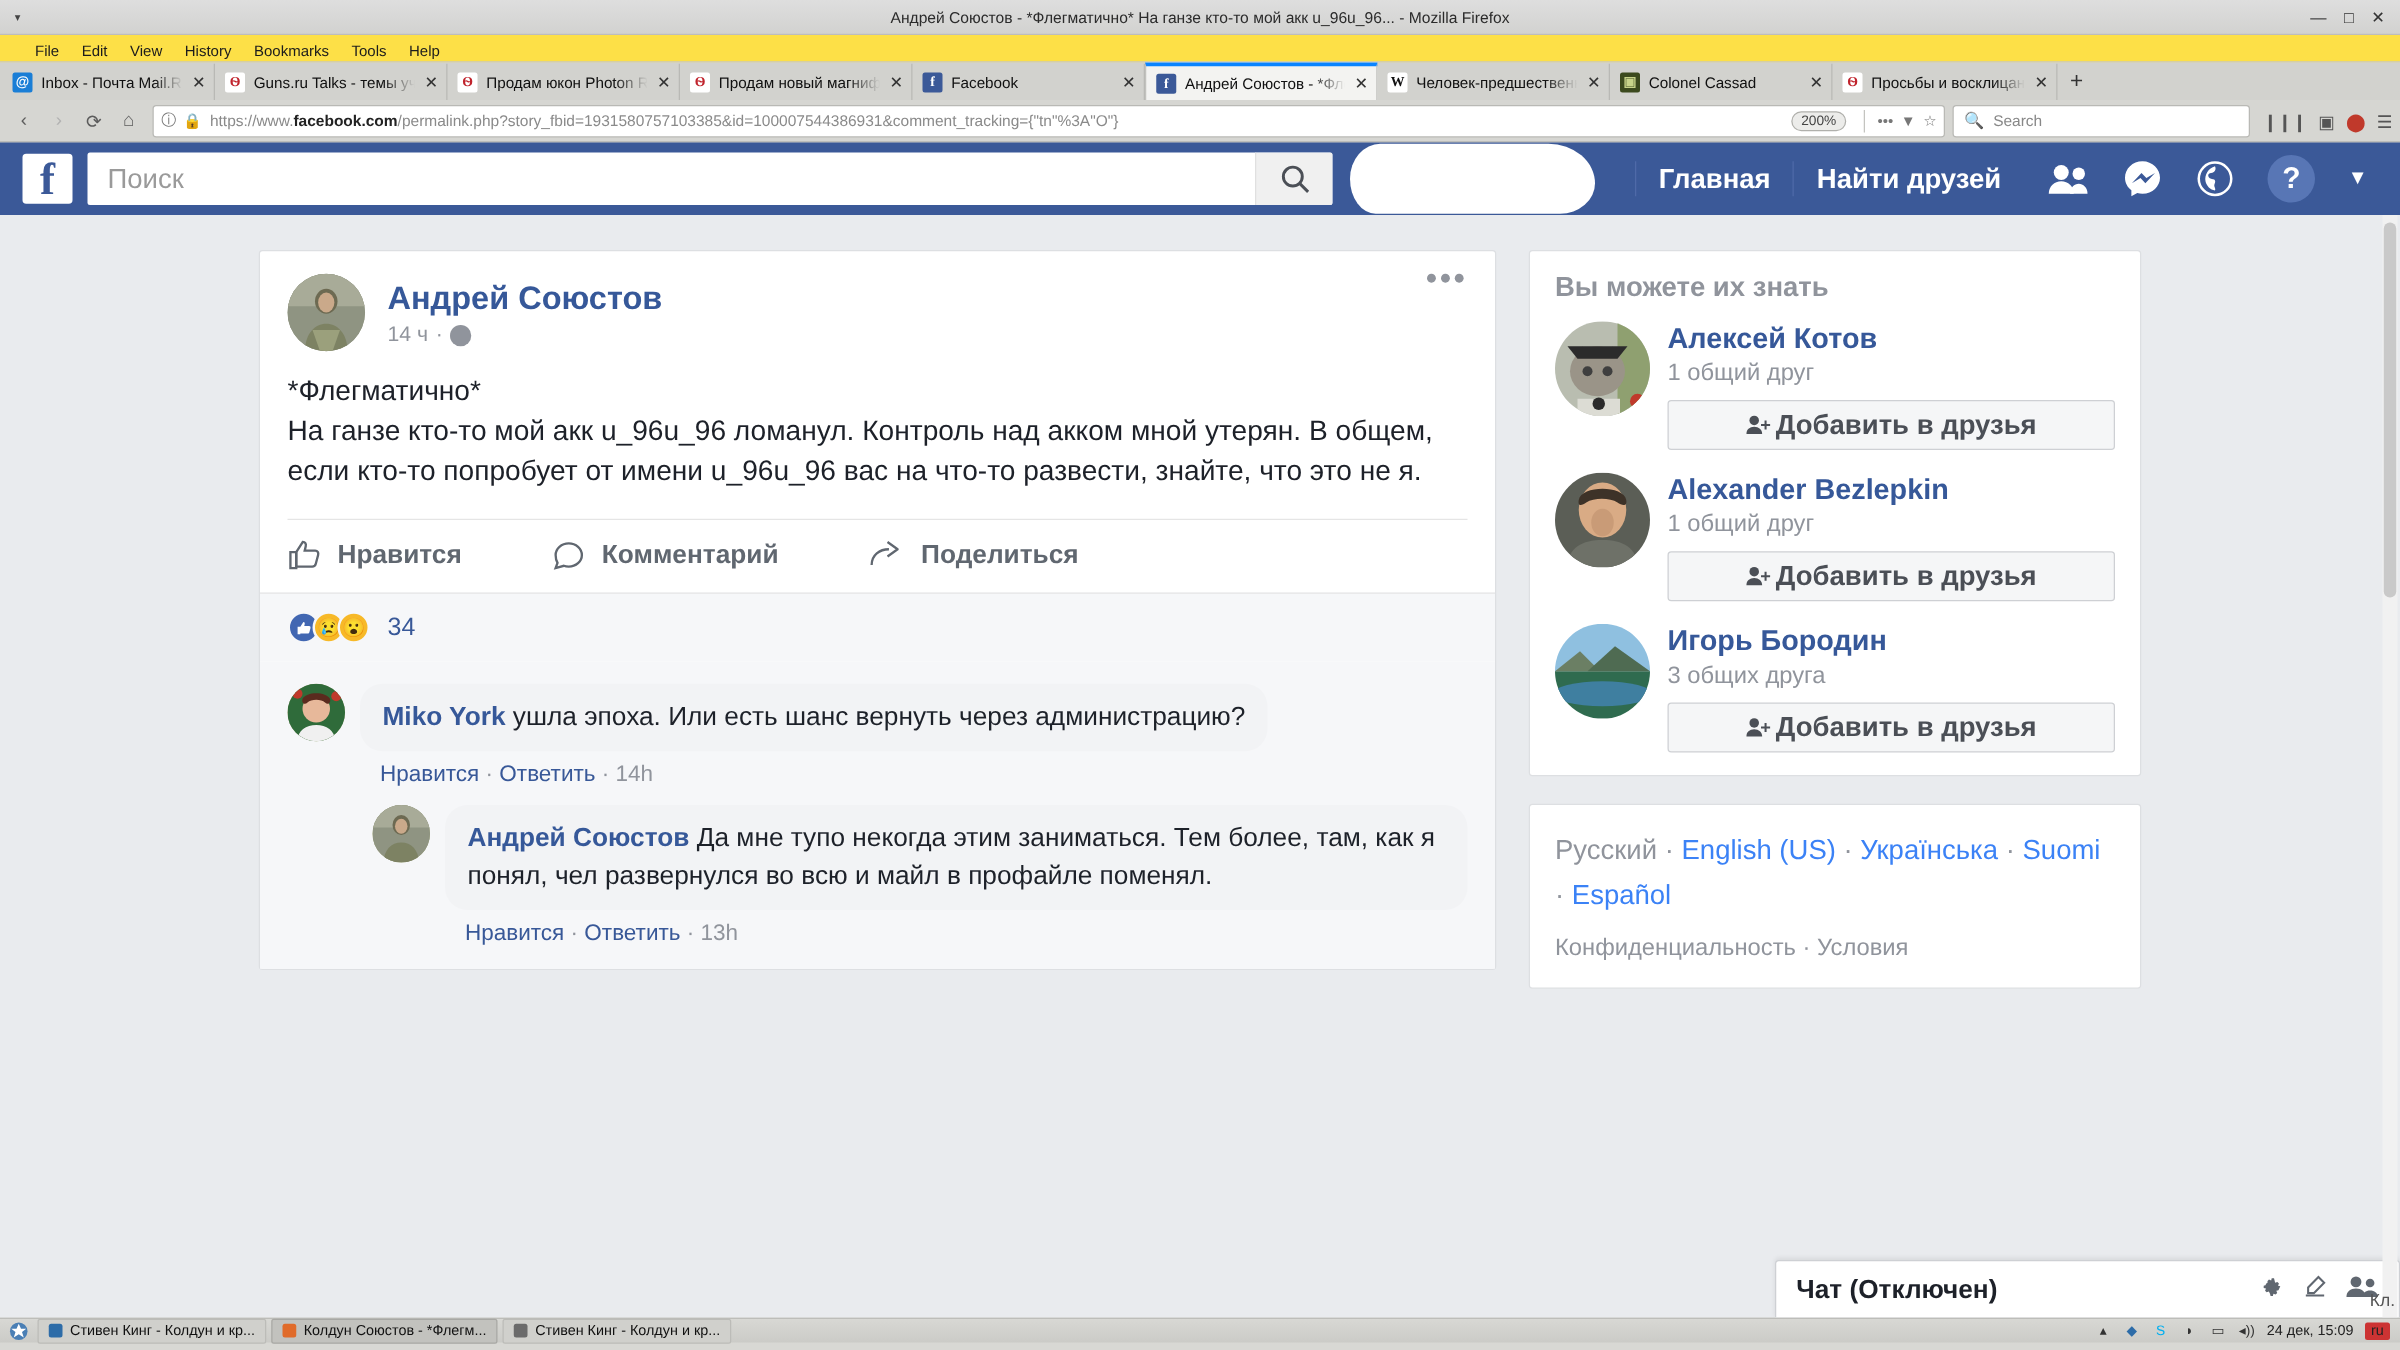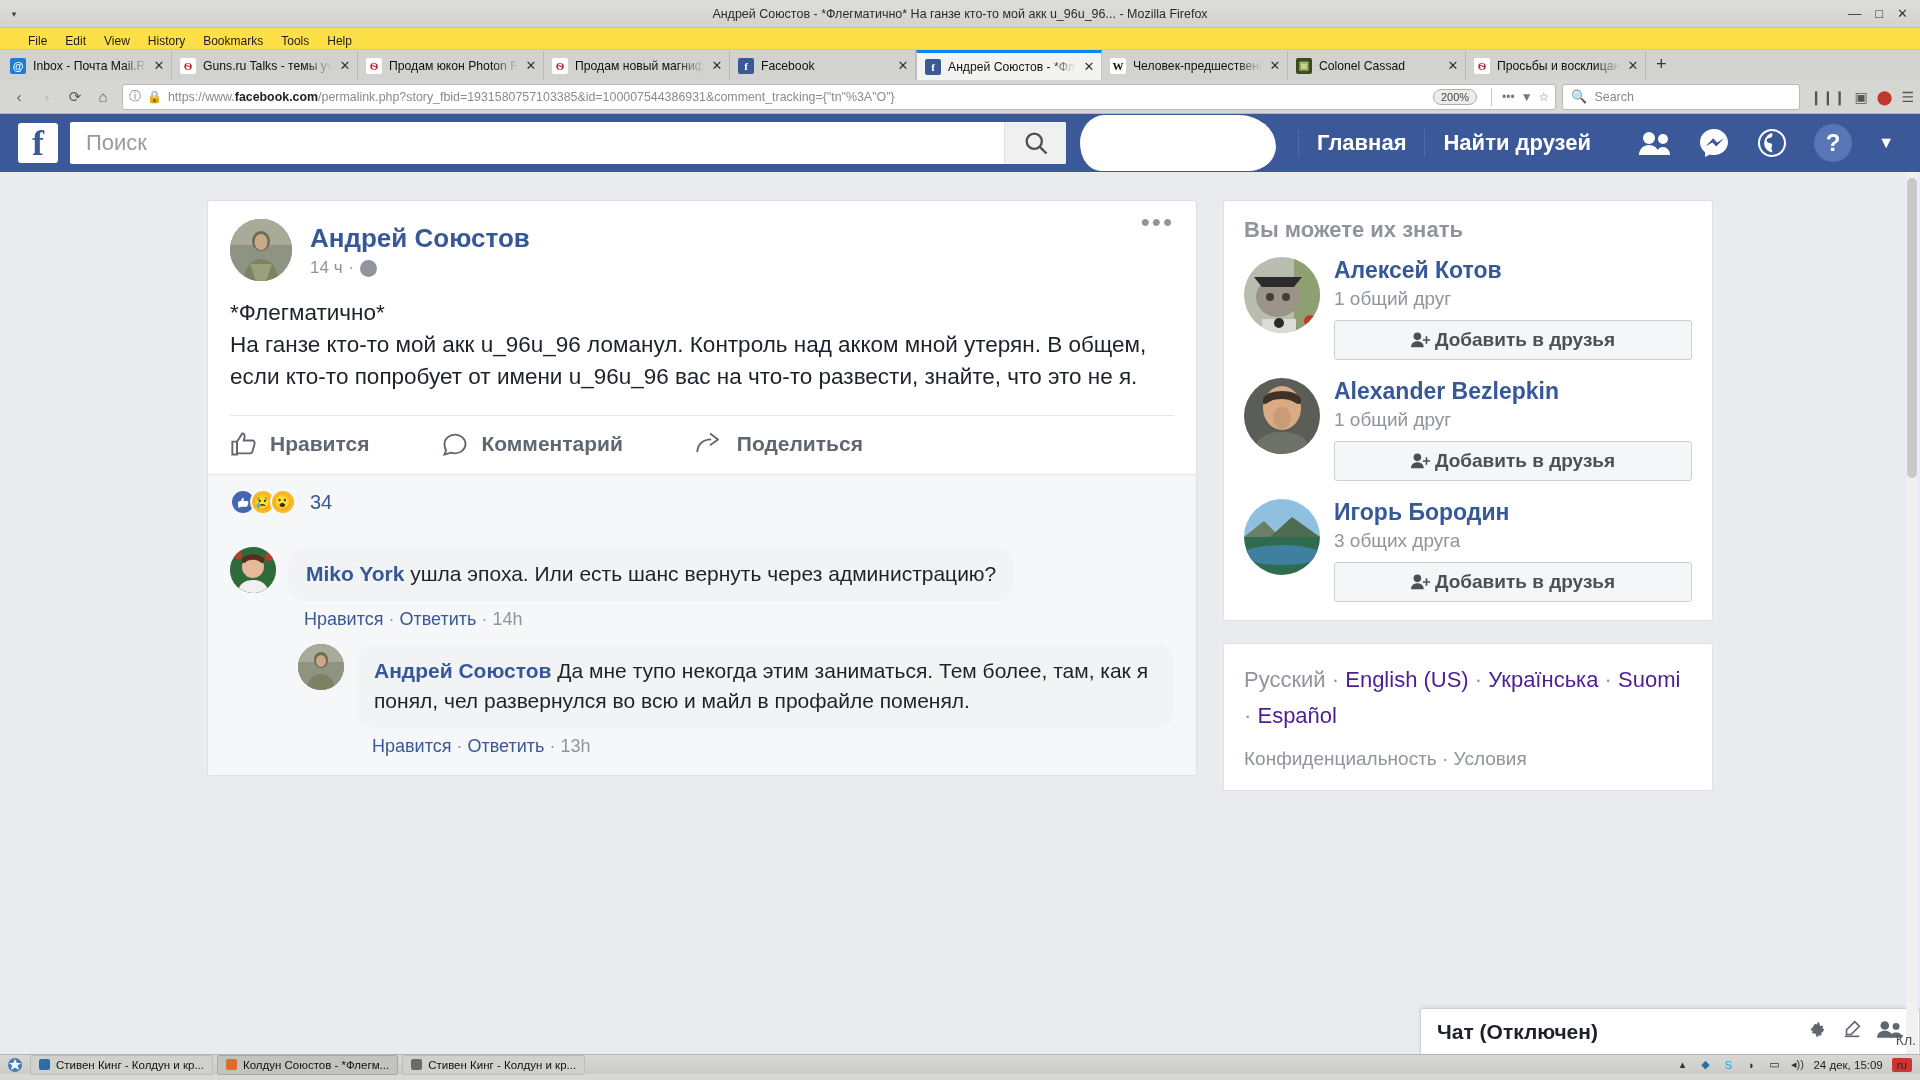--- a/index.html
+++ b/index.html
@@ -163,21 +163,21 @@
   .fb-search .sbtn {
     width: 62px; height:42px; background:#f0f0f0; border-left:1px solid #e0e0e0;
     display:flex; align-items:center; justify-content:center;
   }
   .fb-redact {
     width: 196px; height: 56px; background:#fff;
     border-radius: 26px 40px 30px 22px / 30px 34px 26px 30px;
     margin-left: 14px;
     flex: 0 0 auto;
   }
-  .fb-nav { display:flex; align-items:center; margin-left: 22px; gap: 0; }
+  .fb-nav { display:flex; align-items:center; margin-left: 32px; gap: 0; }
   .fb-nav a {
     color:#fff; font-size: 22px; font-weight:bold;
     padding: 0 18px;
     white-space: nowrap;
   }
   .fb-nav .divider { width:1px; height:28px; background:#4f6aa8; }
   .fb-icons { margin-left: auto; display:flex; align-items:center; gap: 26px; }
   .fb-icons .ico { color:#fff; display:flex; align-items:center; }
   .fb-help {
     width:38px; height:38px; border-radius:50%; background:#5876b5;
@@ -274,27 +274,27 @@
   .sugg { display:flex; gap: 14px; margin-bottom: 18px; }
   .sugg:last-child { margin-bottom: 2px; }
   .sugg-av { width: 76px; height:76px; border-radius:50%; flex:0 0 76px; overflow:hidden; }
   .sugg-col { flex:1 1 auto; min-width:0; }
   .sugg-name { color:#365899; font-size: 23px; font-weight:bold; line-height: 27px; }
   .sugg-mut { color:#90949c; font-size: 19px; margin-top: 4px; }
   .addbtn {
     margin-top: 10px;
     background:#f5f6f7; border:1px solid #ced0d4; border-radius:3px;
     height: 40px; display:flex; align-items:center; justify-content:center; gap: 4px;
-    color:#4b4f56; font-size: 19px; font-weight:bold;
+    color:#4b4f56; font-size: 22px; font-weight:bold;
   }
 
   .lang-card { margin-top: 22px; padding: 18px 20px 20px 20px; }
   .lang-row { font-size: 22px; line-height: 36px; }
   .lang-row .cur { color:#90949c; }
-  .lang-row a { color:#4c1d95;margin-top:12px; }
+  .lang-row a { color:#3b82f6;margin-top:12px; }
   .lang-row .dot { color:#90949c; }
   .footer-links {
     margin-top: 14px; color:#90949c; font-size: 19px;
   }
 
   
   .chatdock {
     position:absolute; right: 0; bottom: 0;
     width: 500px; height: 46px;
     background:#fff; border:1px solid #ced0d4; border-bottom:none;

